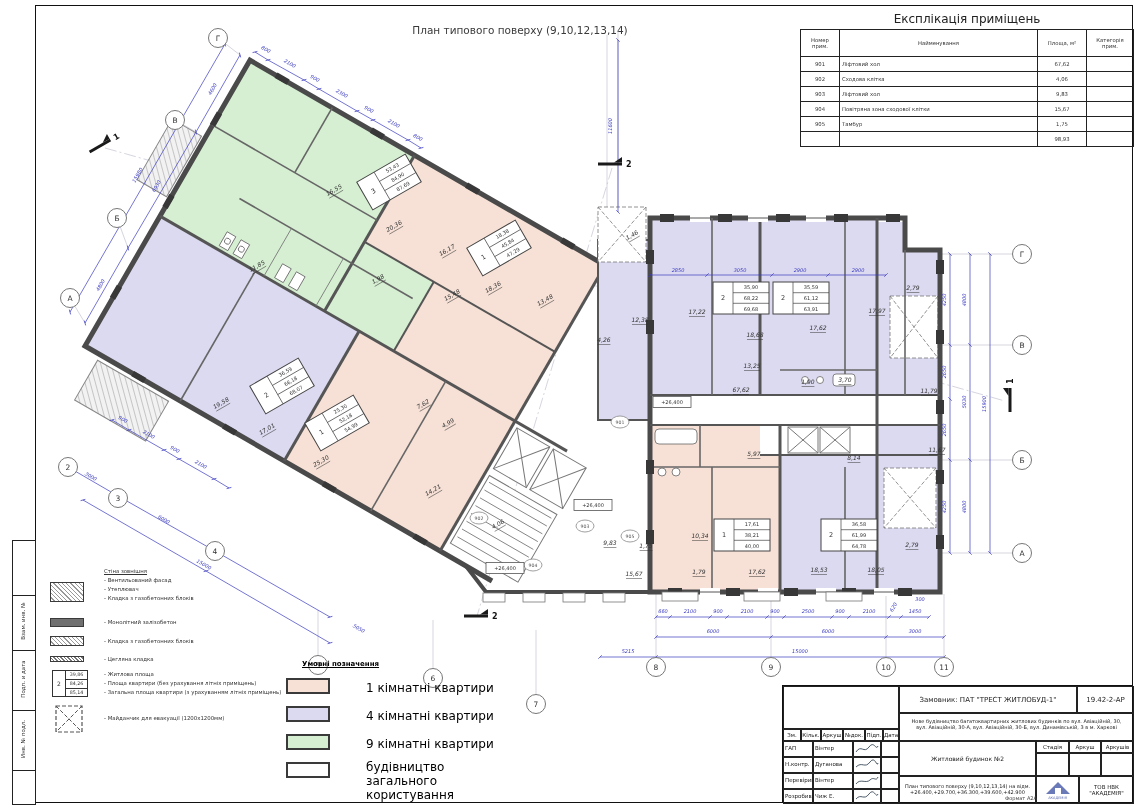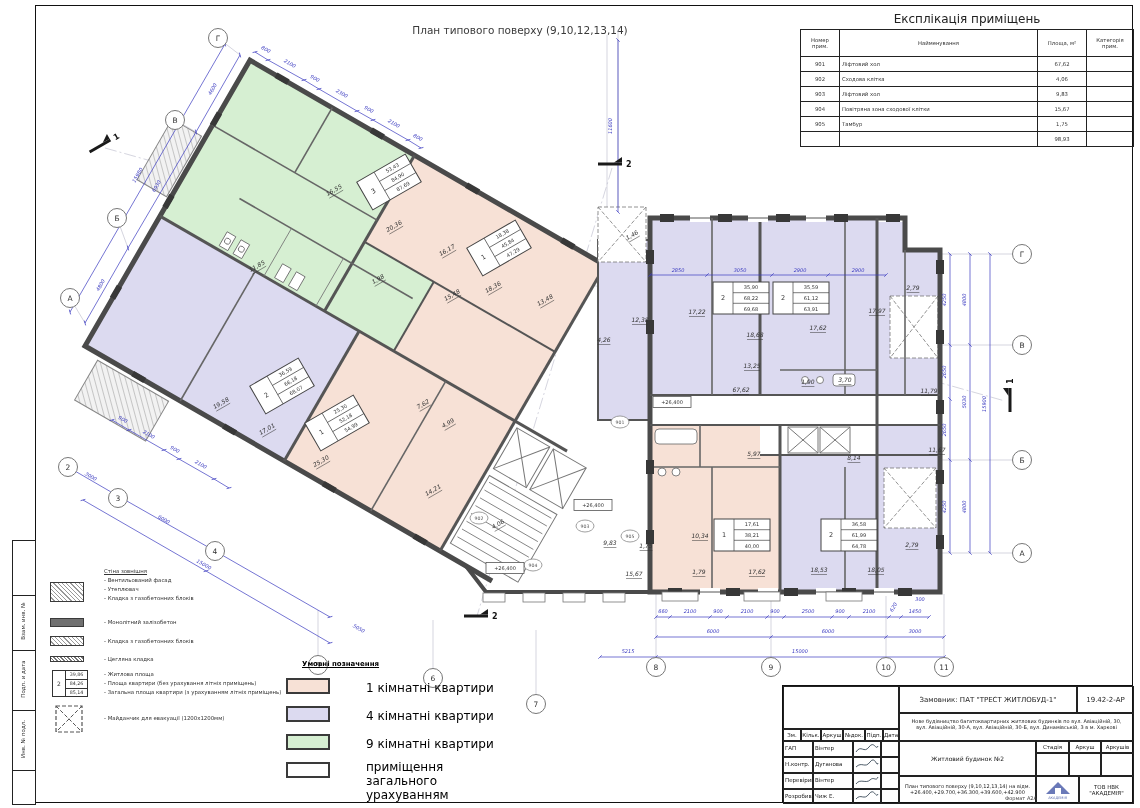--- a/index.html
+++ b/index.html
@@ -821,21 +821,21 @@
     <div class="al-row">
       <div class="al-sw" id="sw1" style="background: rgb(220, 218, 240);"></div>
       <div class="al-tx">4 кімнатні квартири</div>
     </div>
     <div class="al-row">
       <div class="al-sw" id="sw2" style="background: rgb(214, 239, 210);"></div>
       <div class="al-tx">9 кімнатні квартири</div>
     </div>
     <div class="al-row">
       <div class="al-sw" id="sw3" style="background: rgb(255, 255, 255);"></div>
-      <div class="al-tx" style="top:0;width:150px;">приміщення загального урахуванням</div>
+      <div class="al-tx" style="top:0;width:150px;">будівництво загального користування</div>
     </div>
   </div>
 
   <div id="tb">
 
     <div class="tb-cell" style="left:0;top:0;width:116px;height:43px;"></div>
     <div class="tb-cell c" style="left:0;top:43px;width:18px;height:12px;">Зм.</div>
     <div class="tb-cell c" style="left:18px;top:43px;width:20px;height:12px;">Кільк.</div>
     <div class="tb-cell c" style="left:38px;top:43px;width:22px;height:12px;">Аркуш</div>
     <div class="tb-cell c" style="left:60px;top:43px;width:22px;height:12px;">№док.</div>

